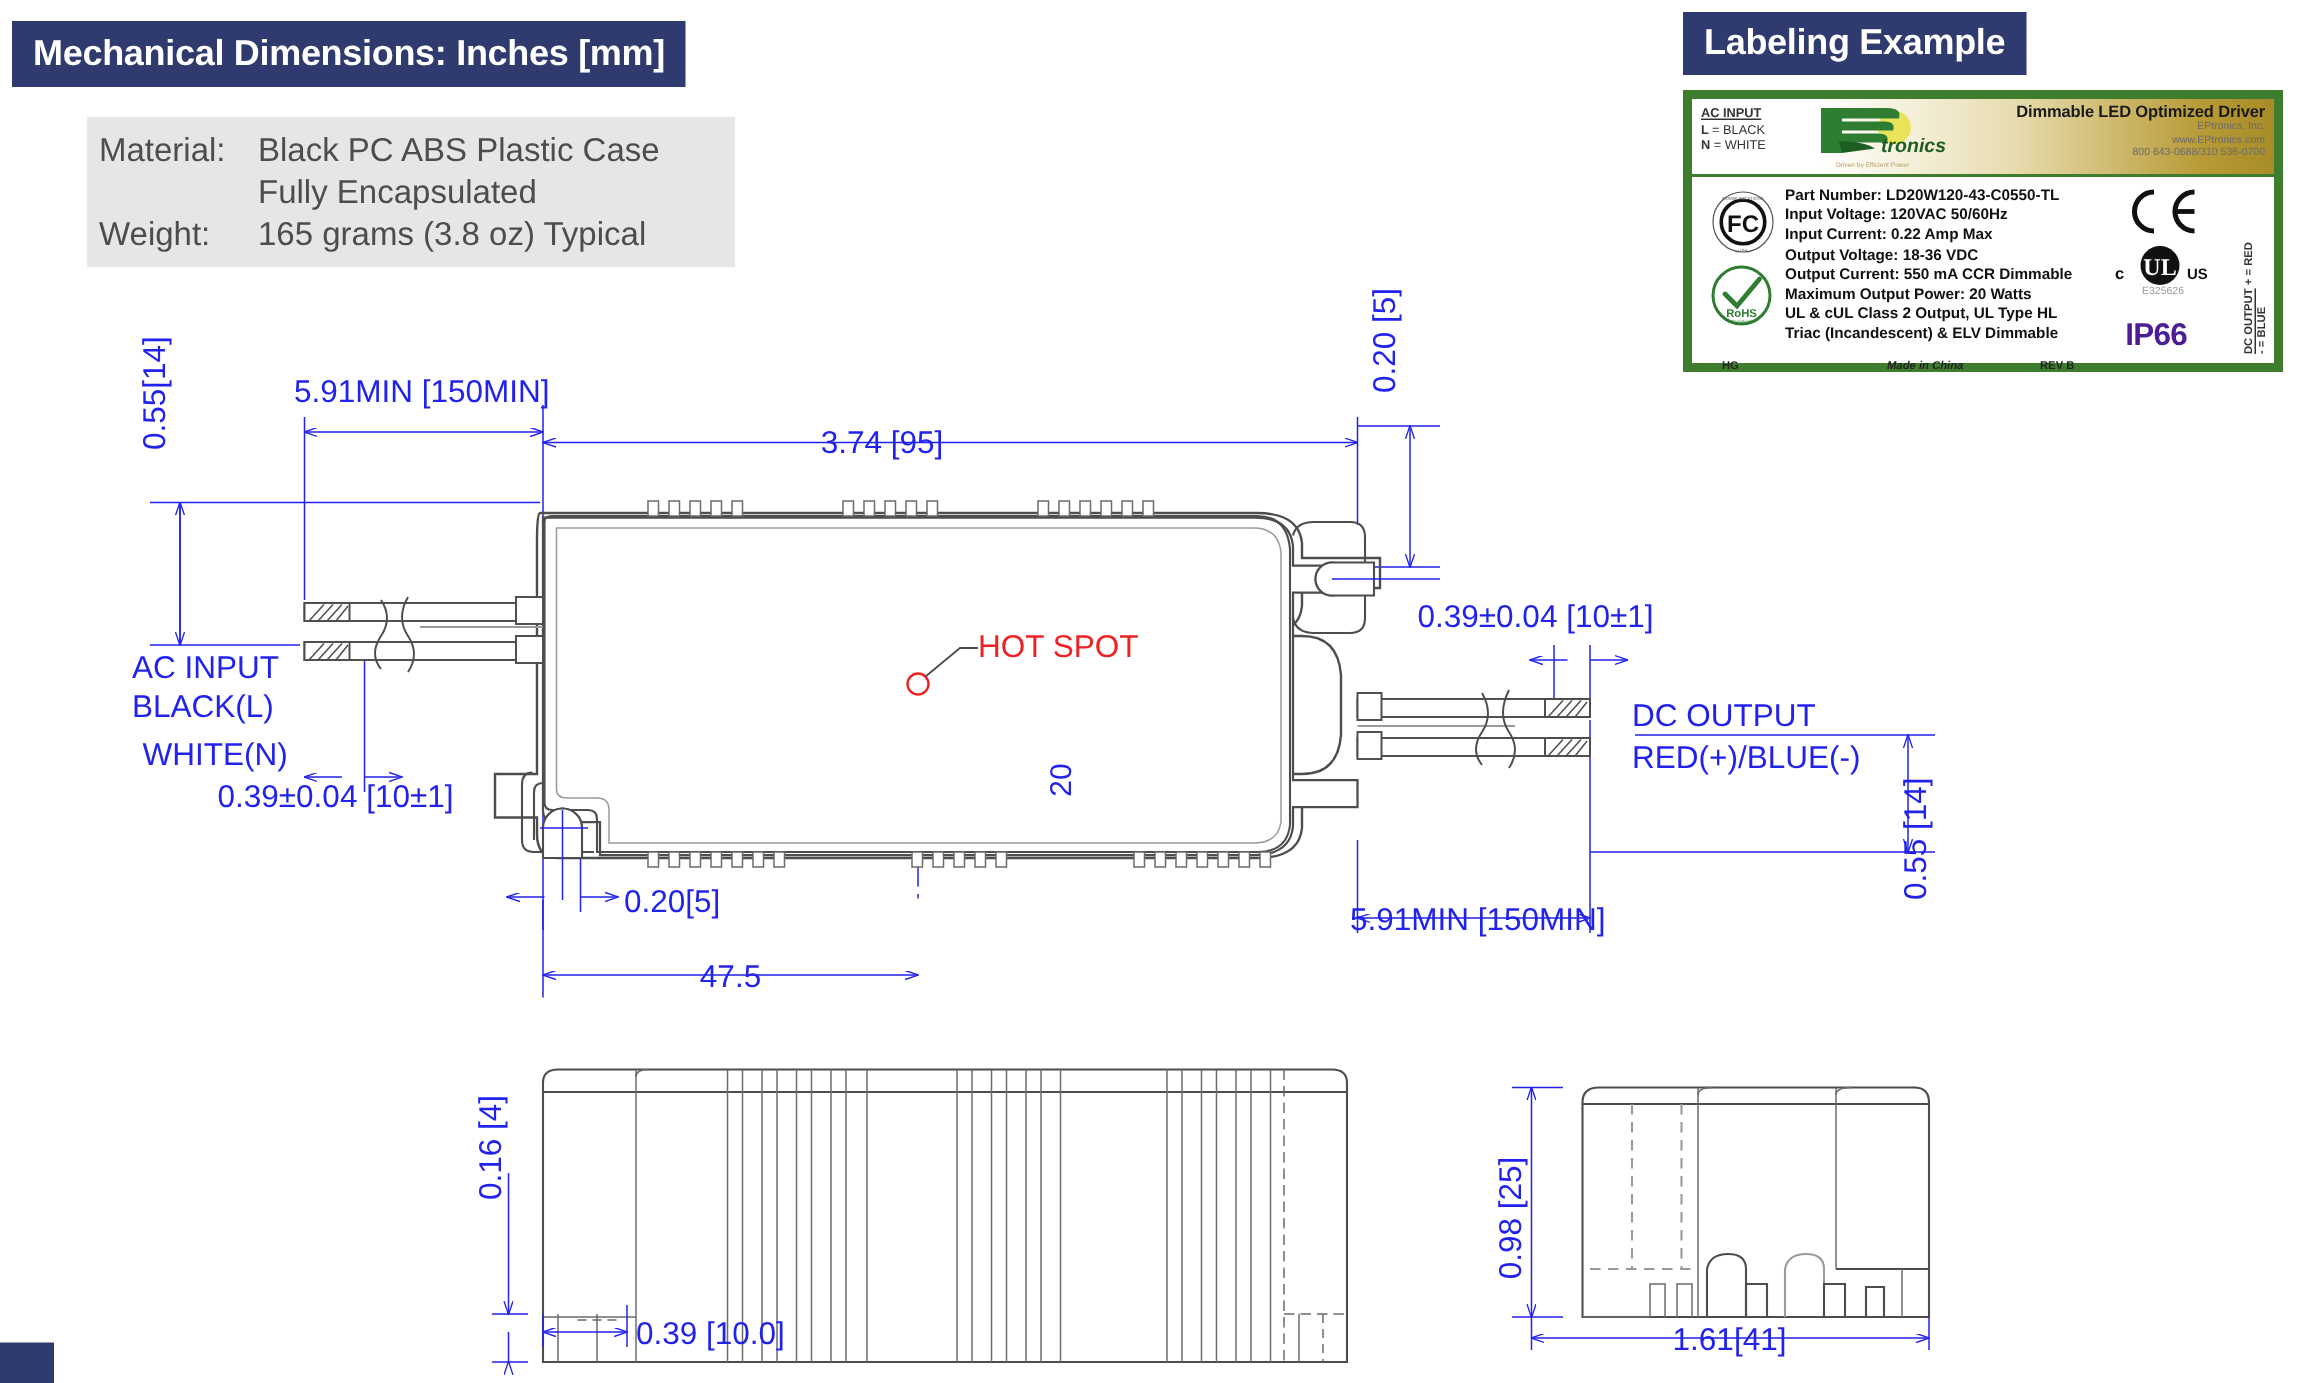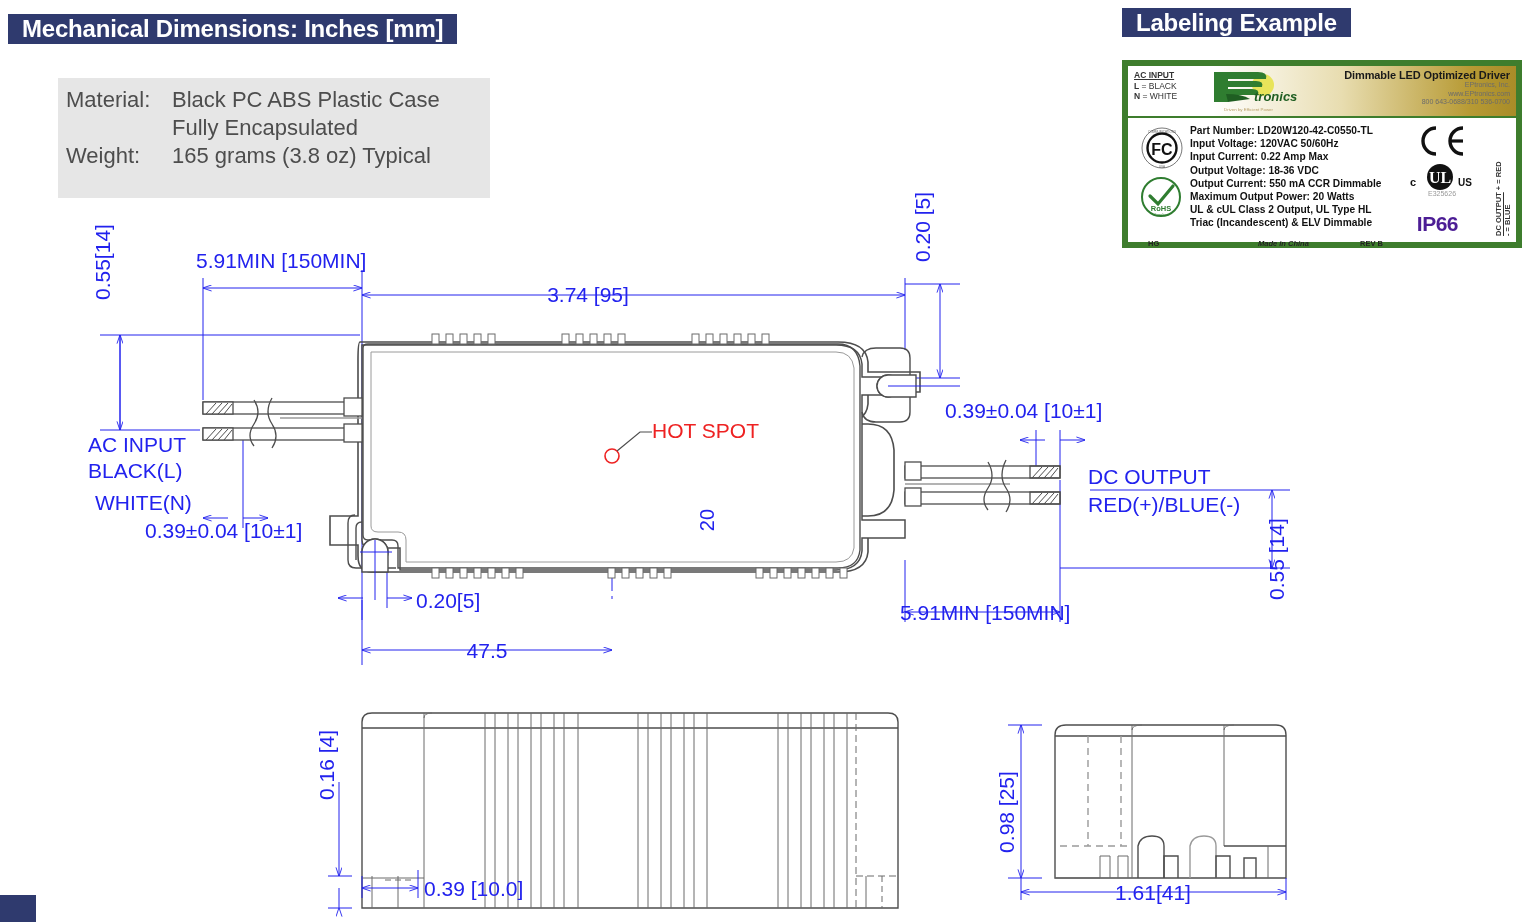--- a/index.html
+++ b/index.html
@@ -16,26 +16,26 @@
   
   .banner{
     background:#2f3a6e;
     color:#ffffff;
     font-weight:bold;
     font-family:"Liberation Sans", sans-serif;
     display:flex;align-items:center;
     padding:0 14px;
     letter-spacing:-0.2px;
   }
-  #mech-banner{left:8px;top:14px;height:30px;font-size:24px;}
-  #label-banner{left:1122px;top:8px;height:29px;font-size:24px;}
+  #mech-banner{left:8px;top:14px;height:44px;font-size:24px;}
+  #label-banner{left:1122px;top:8px;height:42px;font-size:24px;}
 
   
   #material-box{
-    left:58px;top:78px;width:432px;height:120px;
+    left:58px;top:78px;width:432px;height:100px;
     background:#e6e6e6;
     color:#4d4d4d;
     font-size:22px;
     padding:8px 0 0 8px;
     box-sizing:border-box;
     line-height:28px;
   }
   #material-box table{border-collapse:collapse;}
   #material-box td{vertical-align:top;padding:0;color:#4d4d4d;font-size:22px;line-height:28px;}
   #material-box td.k{width:106px;}
@@ -162,21 +162,21 @@
       </svg>
 
       <svg id="rohs-mark" viewBox="0 0 42 42">
         <circle cx="21" cy="21" r="19" fill="none" stroke="#2f7d30" stroke-width="2"></circle>
         <path d="M10 20 L18 28 L33 10" fill="none" stroke="#2f7d30" stroke-width="3.2" stroke-linecap="round"></path>
         <text x="21" y="35" text-anchor="middle" font-family="Liberation Sans, sans-serif" font-size="7.5" font-weight="bold" fill="#2f7d30">RoHS</text>
         <text x="21" y="39.5" text-anchor="middle" font-family="Liberation Sans, sans-serif" font-size="3" fill="#2f7d30">Compliant</text>
       </svg>
 
       <div id="spec-list">
-        <div>Part Number: LD20W120-42-C0550-TL</div>
+        <div>Part Number: LD20W120-43-C0550-TL</div>
         <div>Input Voltage: 120VAC 50/60Hz</div>
         <div>Input Current: 0.22 Amp Max</div>
         <div>Output Voltage: 18-36 VDC</div>
         <div>Output Current: 550 mA CCR Dimmable</div>
         <div>Maximum Output Power: 20 Watts</div>
         <div>UL &amp; cUL Class 2 Output, UL Type HL</div>
         <div>Triac (Incandescent) &amp; ELV Dimmable</div>
       </div>
 
       <svg id="ce-mark" viewBox="0 0 56 34">

